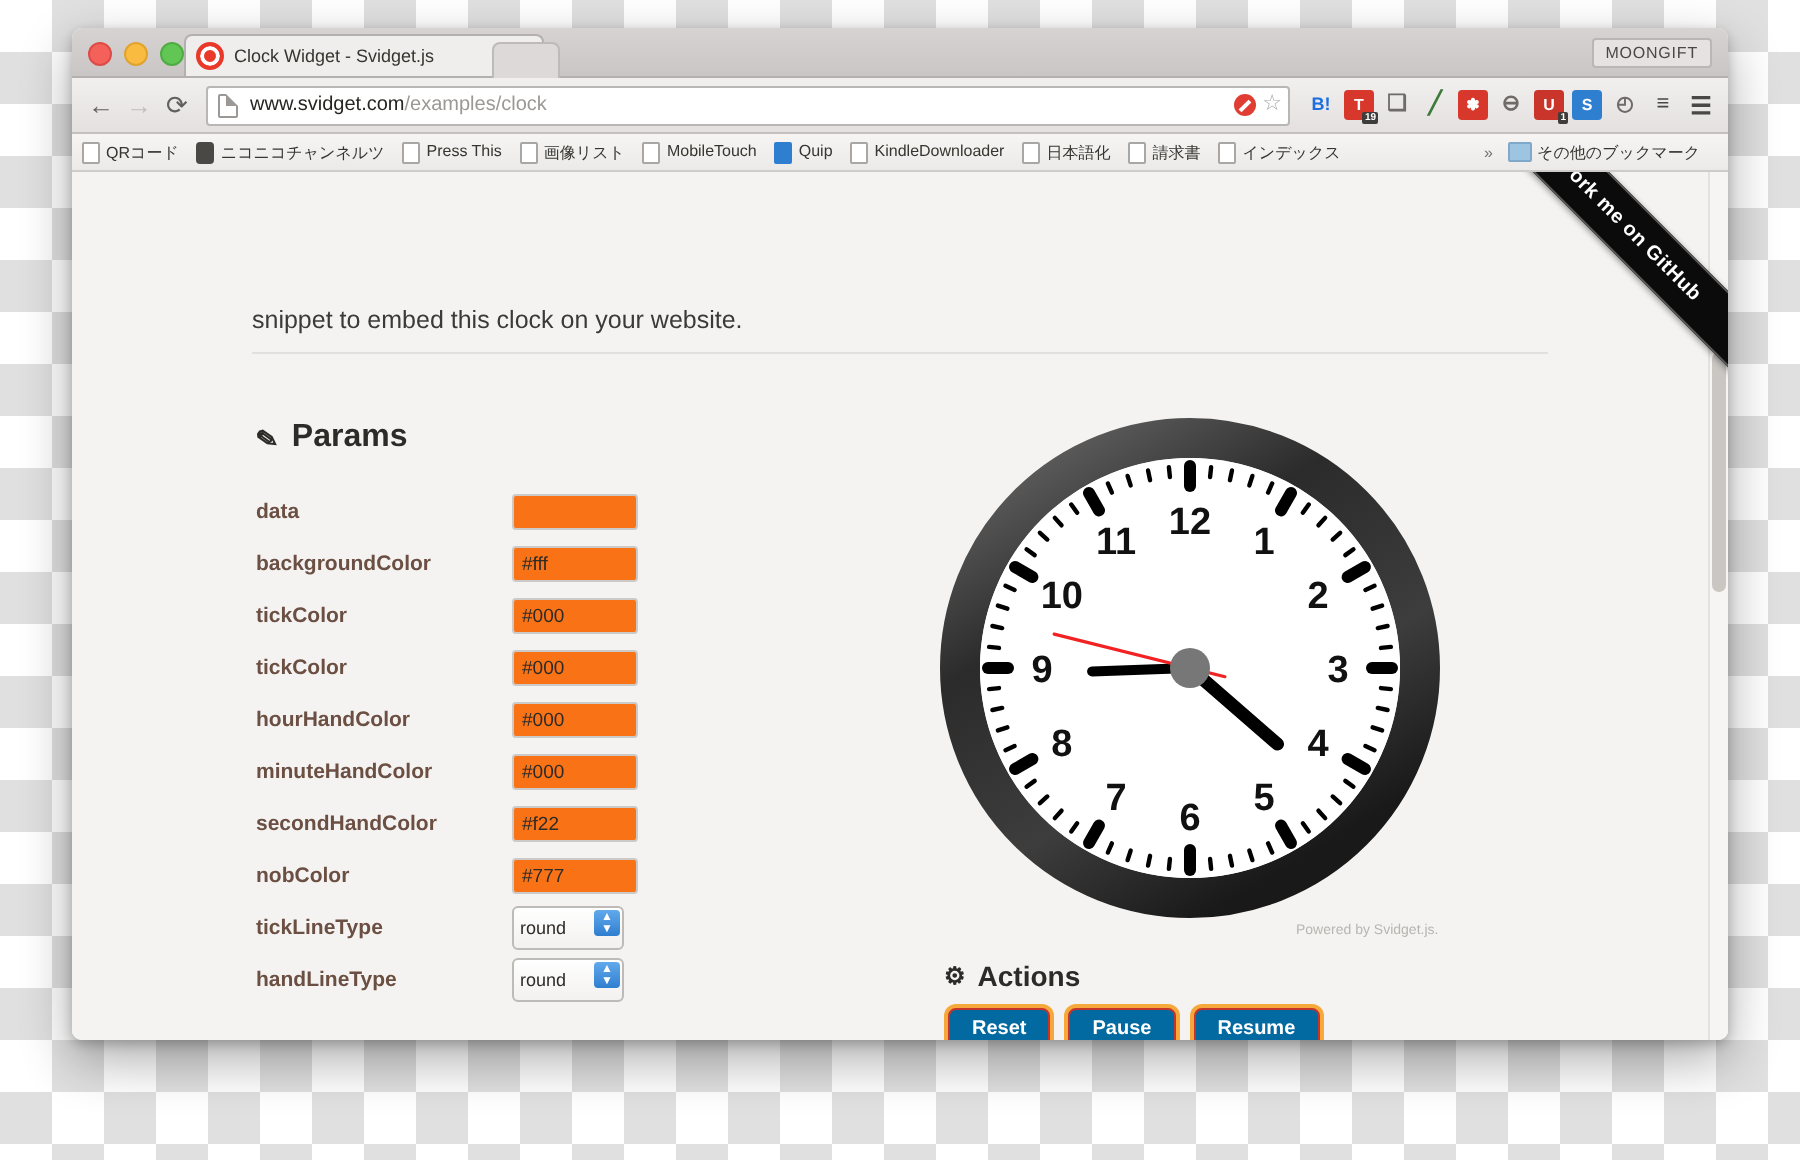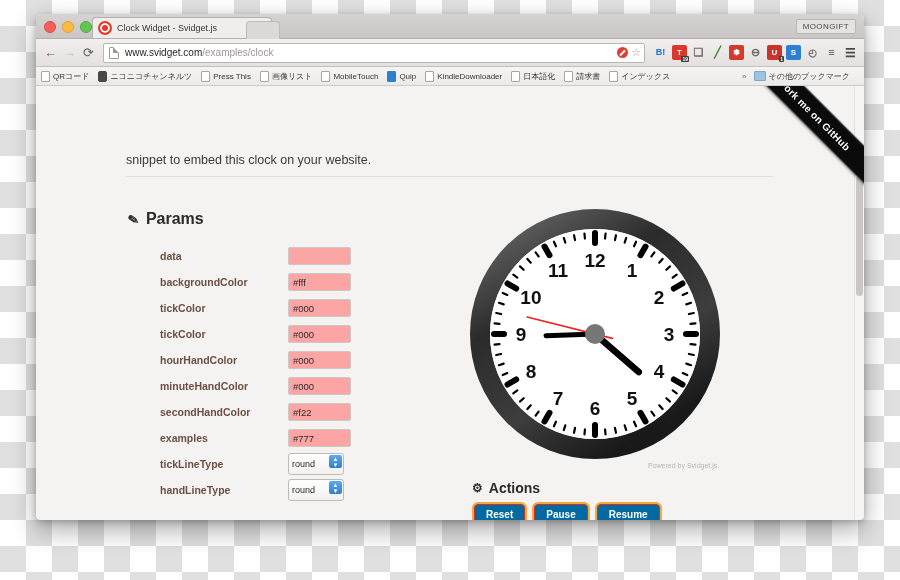--- a/index.html
+++ b/index.html
@@ -205,21 +205,21 @@
   .bookmarks {
     height: 18px;
     background: linear-gradient(#f7f5f4, #eceae9);
     border-bottom: 1px solid #cecbca;
     display: flex;
     align-items: center;
     padding: 0 5px;
     position: relative;
   }
   .bm {
-    display: flex; align-items: center;
+    display: flex; align-items: flex-start;
     font-size: 8px; color: #37352f;
     margin-right: 9px;
     white-space: nowrap;
   }
   .bm-fav {
     width: 7px; height: 9px;
     background: #fff;
     border: 1px solid #a9a6a4;
     border-radius: 1px;
     margin-right: 3px;
@@ -297,33 +297,32 @@
 
   .form-rows {
     position: absolute;
     left: 92px; top: 157px;
     width: 380px;
   }
   .row {
     display: flex;
     align-items: center;
     height: 26px;
-    margin-left: 32px;
   }
   .row-label {
     width: 128px;
     font-size: 10.5px;
     font-weight: bold;
     color: #6b4f43;
     flex: 0 0 auto;
   }
   .txt {
     width: 63px;
     height: 18px;
-    background: #fca5a5;
+    background: #f97316;
     border: 1px solid #ccc9c6;
     border-radius: 2px;
     font-size: 9.5px;
     color: #2d2b28;
     padding: 0 4px;
     box-sizing: border-box;
     font-family: "Liberation Sans", sans-serif;
     display: flex;
     align-items: center;
   }
@@ -554,21 +553,21 @@
       </div>
       <div class="row">
         <div class="row-label">minuteHandColor</div>
         <div class="txt">#000</div>
       </div>
       <div class="row">
         <div class="row-label">secondHandColor</div>
         <div class="txt">#f22</div>
       </div>
       <div class="row">
-        <div class="row-label">examples</div>
+        <div class="row-label">nobColor</div>
         <div class="txt">#777</div>
       </div>
       <div class="row">
         <div class="row-label">tickLineType</div>
         <div class="sel">
           <span>round</span>
           <span class="sel-arrow">▲<span style="display:block">▼</span></span>
         </div>
       </div>
       <div class="row">

